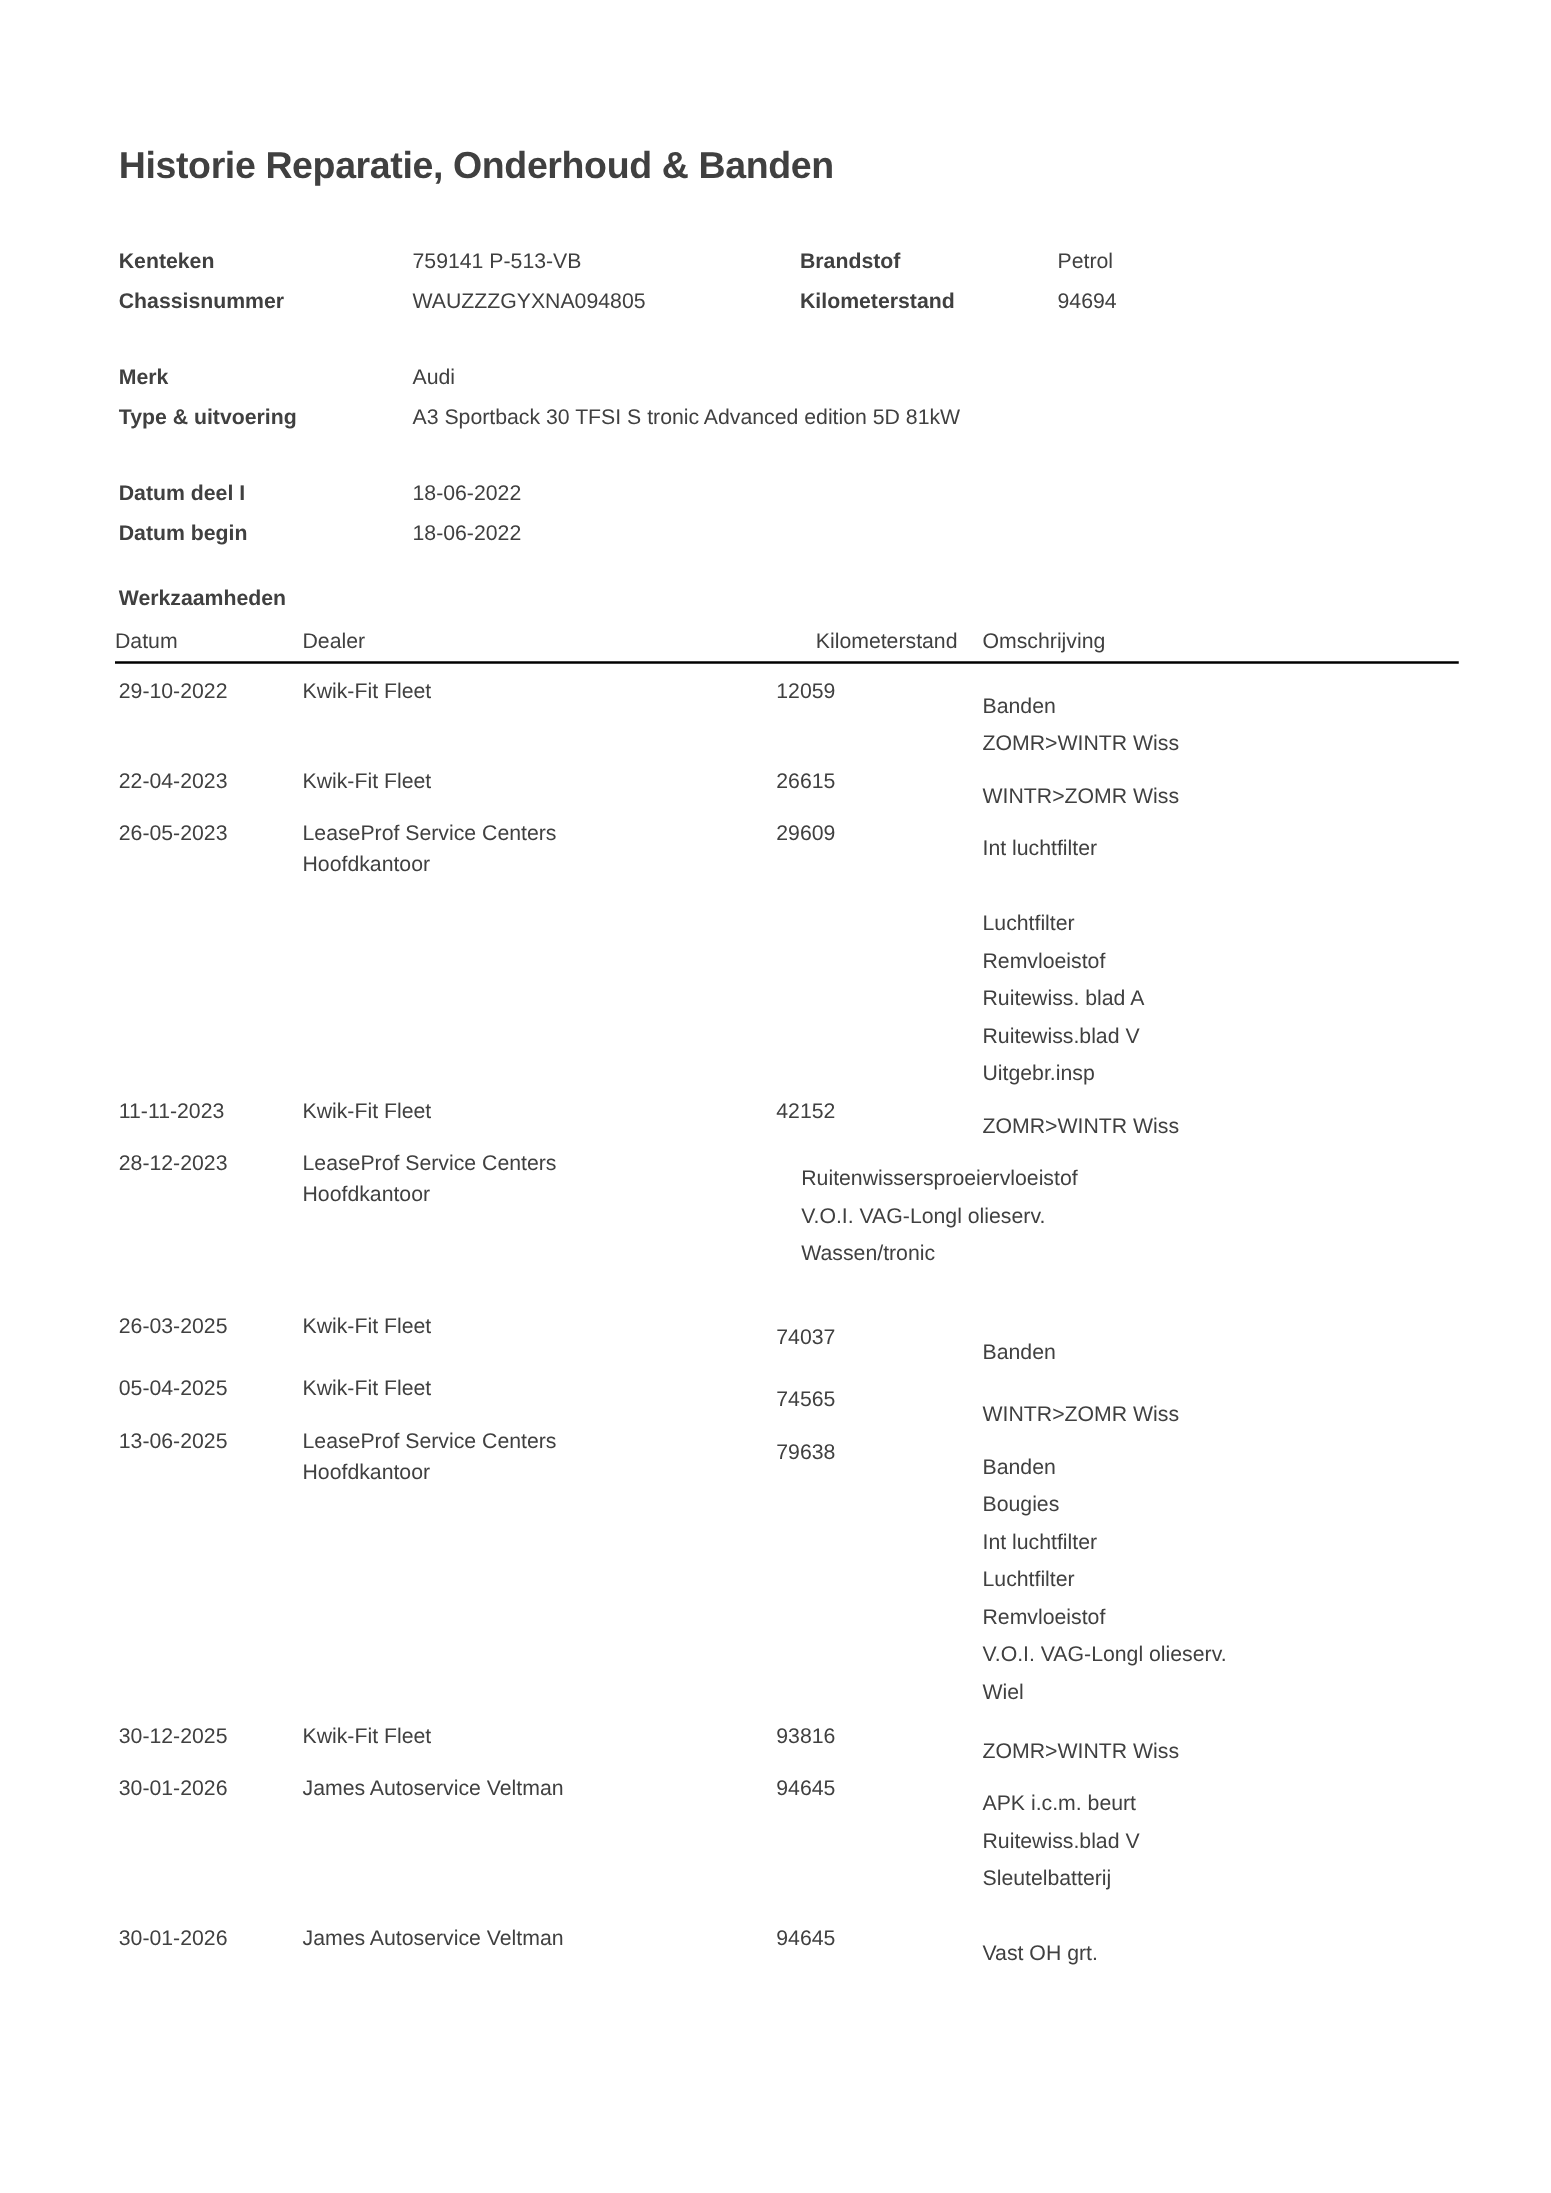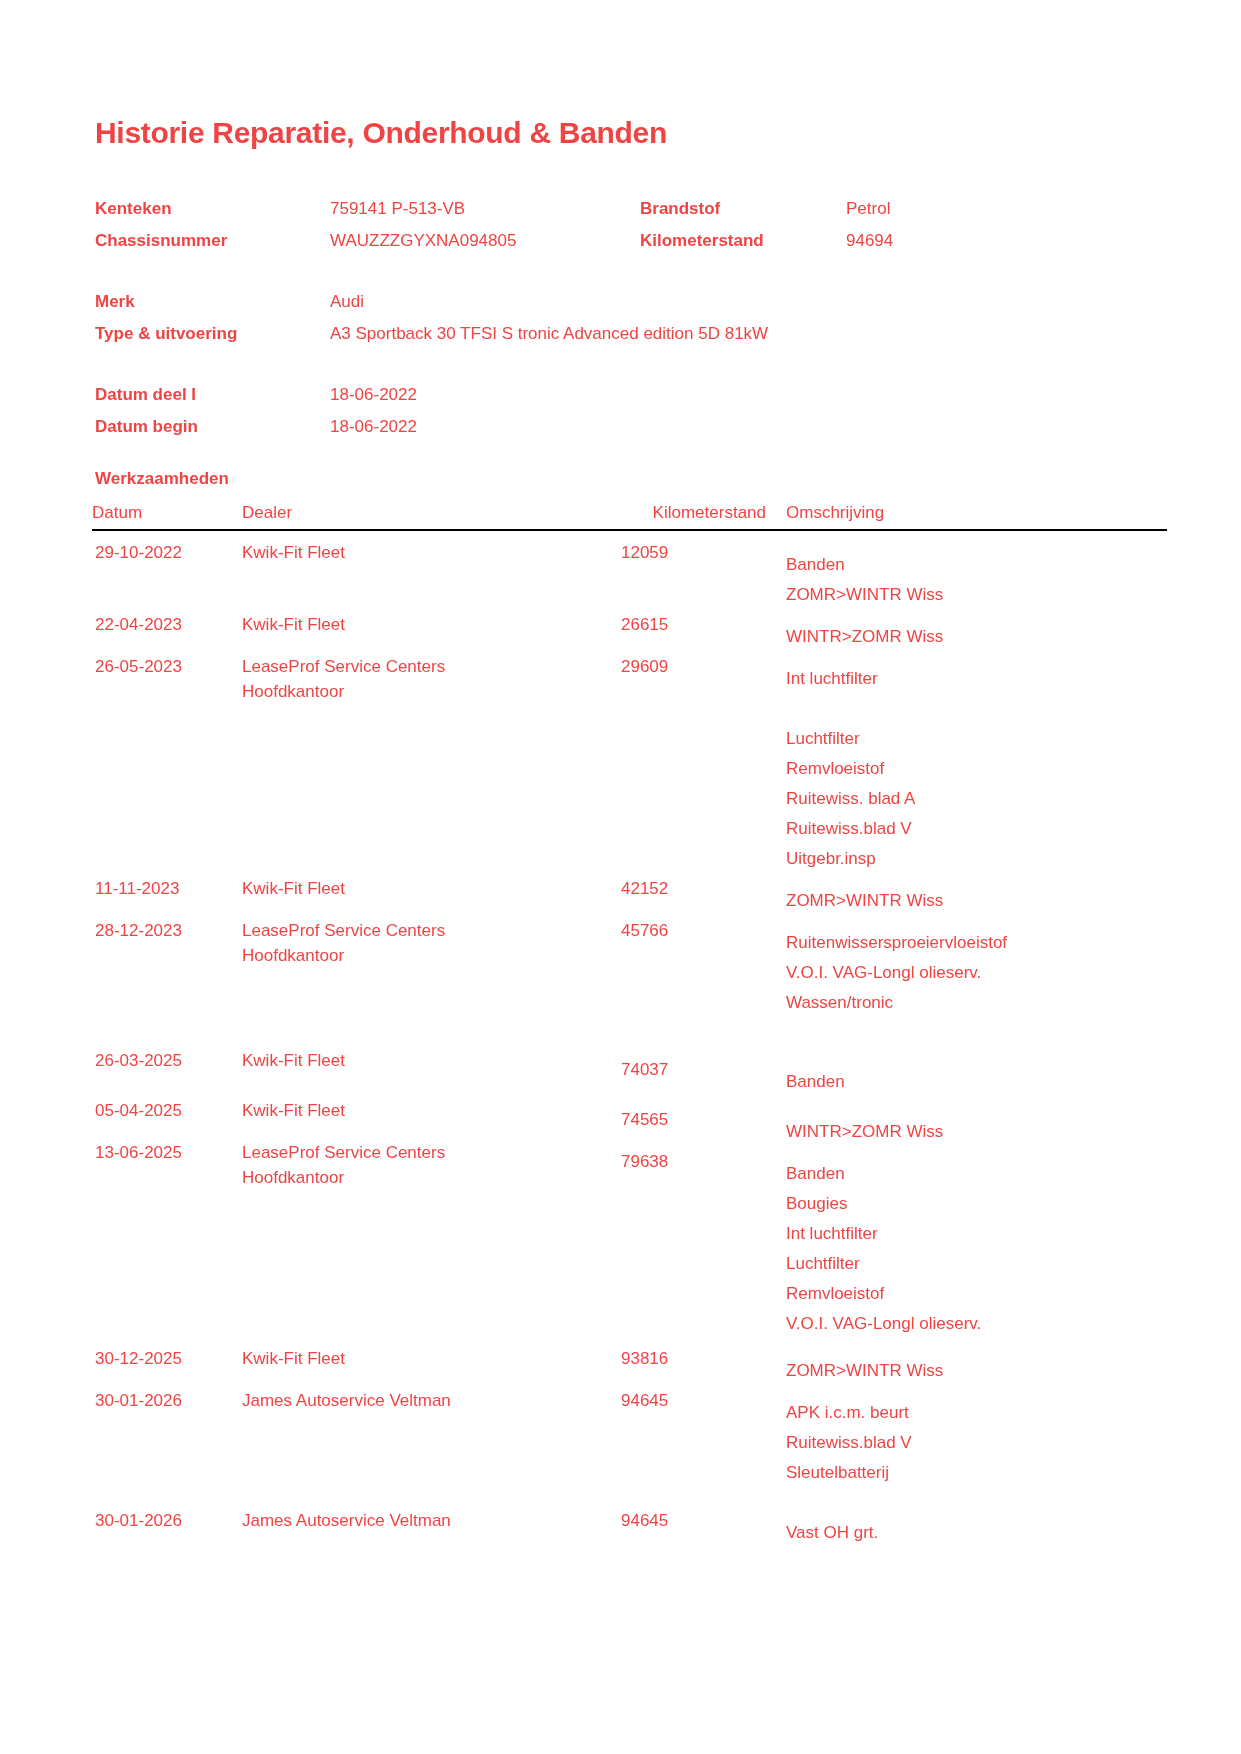--- a/index.html
+++ b/index.html
@@ -1,21 +1,21 @@
 <!DOCTYPE html>
 <html><head>
 <meta charset="utf-8">
 <style>
   html, body { margin: 0; padding: 0; background: #ffffff; }
   .page {
     position: relative;
     width: 1241px;
     height: 1754px;
     background: #ffffff;
-    color: #ef4444;
+    color: #404040;
     font-family: "Liberation Sans", "DejaVu Sans", sans-serif;
     font-size: 17px;
     overflow: hidden;
   }
   .title {
     position: absolute;
     left: 95px;
     top: 116px;
     font-size: 30px;
     font-weight: 700;
@@ -184,21 +184,20 @@
           <div class="line">ZOMR&gt;WINTR Wiss</div>
         </div>
     </div>
 
     <div class="wrow">
       <div class="c-datum line">28-12-2023</div>
       <div class="c-dealer">
           <div class="line">LeaseProf Service Centers</div>
           <div class="line">Hoofdkantoor</div>
         </div>
-      <div class="c-km line">45766</div>
       <div class="c-oms">
           <div class="line">Ruitenwissersproeiervloeistof</div>
           <div class="line">V.O.I. VAG-Longl olieserv.</div>
           <div class="line">Wassen/tronic</div>
         </div>
     </div>
 
     <div class="wrow desc-offset gap-top-lg">
       <div class="c-datum line">26-03-2025</div>
       <div class="c-dealer">
@@ -228,20 +227,21 @@
           <div class="line">Hoofdkantoor</div>
         </div>
       <div class="c-km line">79638</div>
       <div class="c-oms">
           <div class="line">Banden</div>
           <div class="line">Bougies</div>
           <div class="line">Int luchtfilter</div>
           <div class="line">Luchtfilter</div>
           <div class="line">Remvloeistof</div>
           <div class="line">V.O.I. VAG-Longl olieserv.</div>
+          <div class="line">Wiel</div>
         </div>
     </div>
 
     <div class="wrow gap-top-md">
       <div class="c-datum line">30-12-2025</div>
       <div class="c-dealer">
           <div class="line">Kwik-Fit Fleet</div>
         </div>
       <div class="c-km line">93816</div>
       <div class="c-oms">

